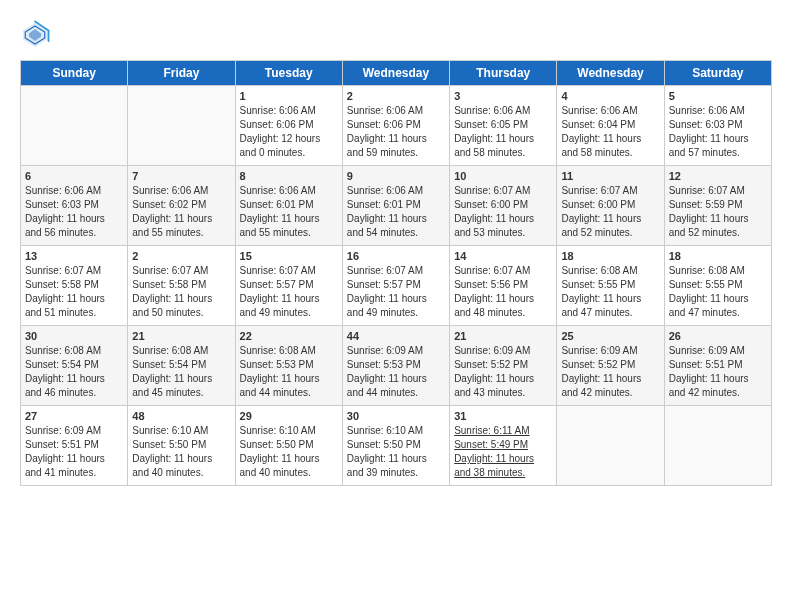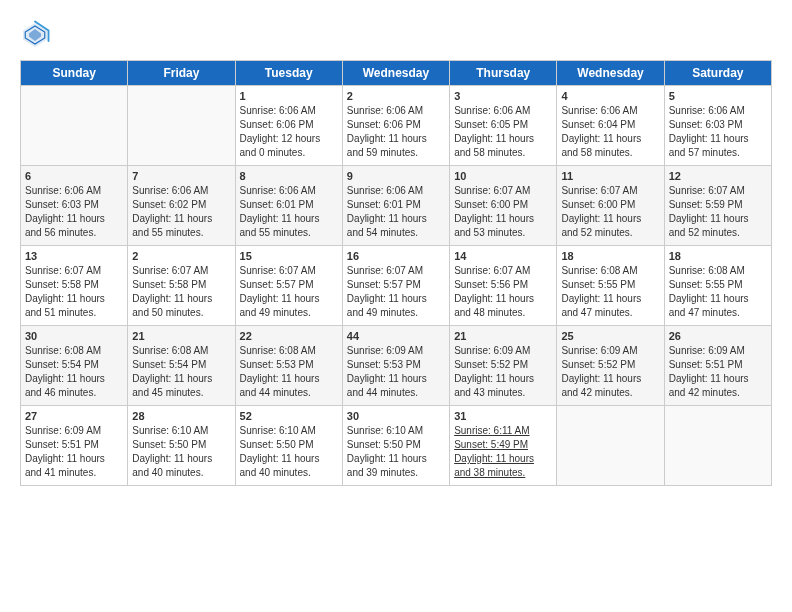--- a/index.html
+++ b/index.html
@@ -315,28 +315,28 @@
       </tr>
       <tr>
         <td>
           <div class="day-num">27</div>
           <div class="day-info" style="white-space: pre-line;">Sunrise: 6:09 AM
 Sunset: 5:51 PM
 Daylight: 11 hours
 and 41 minutes.</div>
         </td>
         <td>
-          <div class="day-num">28</div>
+          <div class="day-num">48</div>
           <div class="day-info" style="white-space: pre-line;">Sunrise: 6:10 AM
 Sunset: 5:50 PM
 Daylight: 11 hours
 and 40 minutes.</div>
         </td>
         <td>
-          <div class="day-num">52</div>
+          <div class="day-num">29</div>
           <div class="day-info" style="white-space: pre-line;">Sunrise: 6:10 AM
 Sunset: 5:50 PM
 Daylight: 11 hours
 and 40 minutes.</div>
         </td>
         <td>
           <div class="day-num">30</div>
           <div class="day-info" style="white-space: pre-line;">Sunrise: 6:10 AM
 Sunset: 5:50 PM
 Daylight: 11 hours

